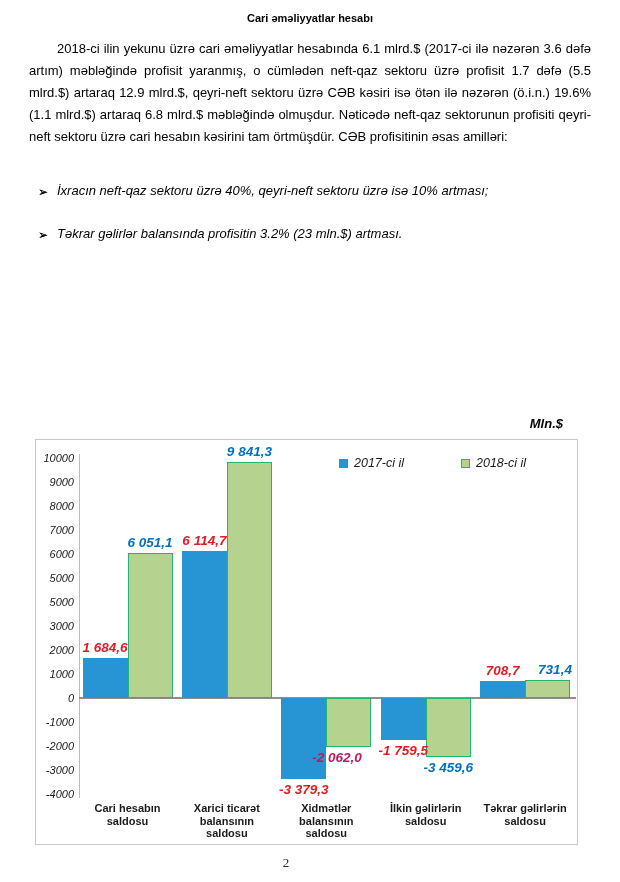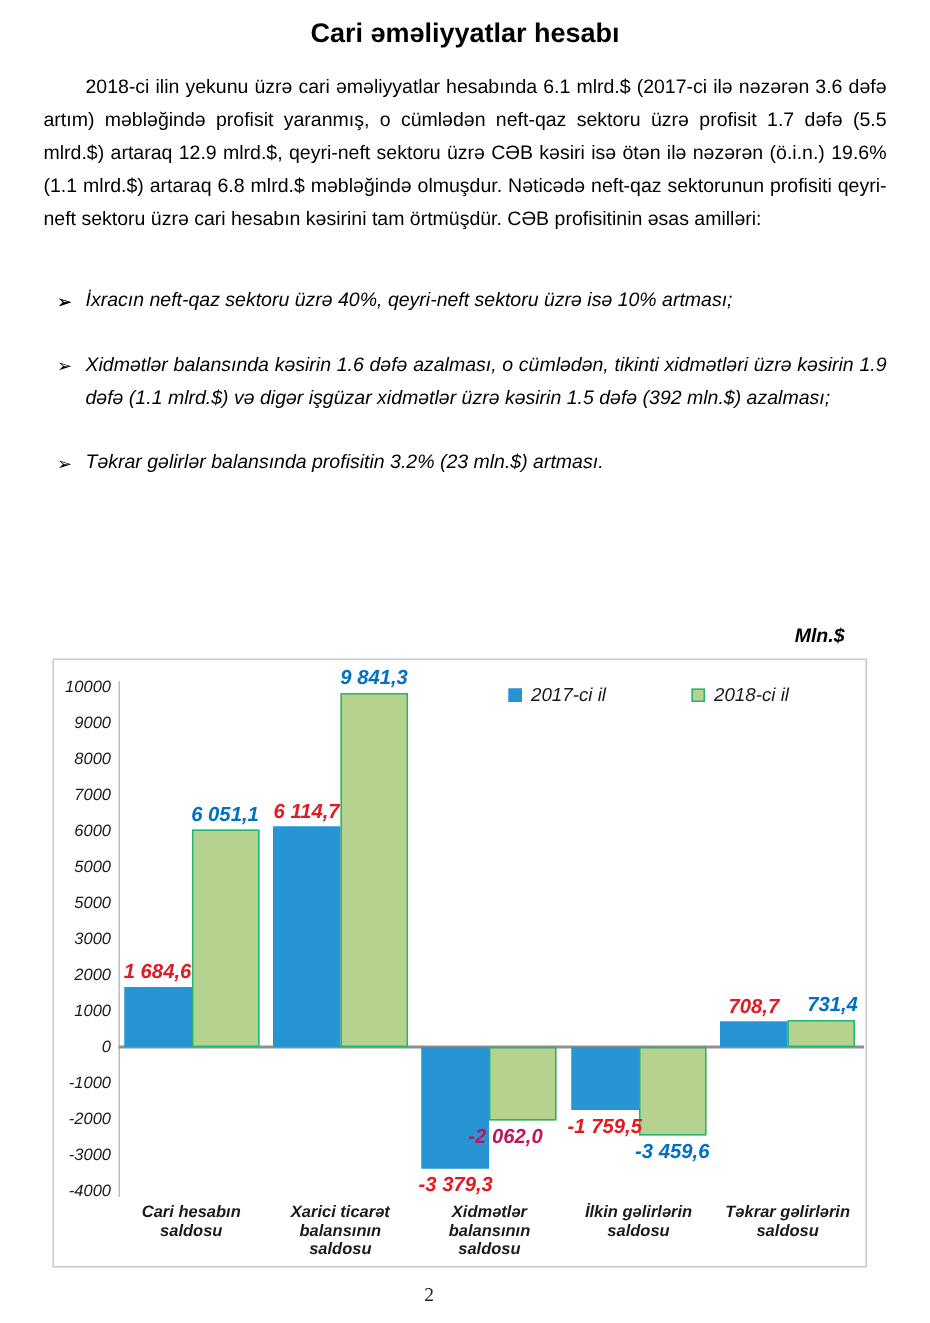--- a/index.html
+++ b/index.html
@@ -1,21 +1,21 @@
 <!DOCTYPE html>
 <html><head>
 <meta charset="utf-8">
 <style>
   html,body{margin:0;padding:0;background:#fff;}
   body{
     width:620px;height:882px;position:relative;overflow:hidden;
     font-family:"Liberation Sans","DejaVu Sans",sans-serif;color:#000;
   }
   .doc-title{
-    margin-top:12px;text-align:center;font-size:18px;font-weight:bold;
+    margin-top:12px;text-align:center;font-size:11px;font-weight:bold;
   }
   .para{
     margin:14px 29px 0 29px;font-size:13px;line-height:22px;
     text-align:justify;text-indent:28px;
   }
   .bullets{
     list-style:none;margin:32px 29px 0 29px;padding:0;
   }
   .bullets li{
     position:relative;padding-left:28px;margin-bottom:21px;
@@ -43,21 +43,21 @@
     position:absolute;width:36px;right:auto;left:2px;text-align:right;
     font-size:11px;font-style:italic;color:#1a1a1a;
   }
   .bar{position:absolute;box-sizing:border-box;}
   .dlabel{
     position:absolute;transform:translateX(-50%);white-space:nowrap;
     font-size:13.5px;font-weight:bold;font-style:italic;z-index:3;
   }
   .catlabel{
     position:absolute;top:362px;width:98px;text-align:center;
-    font-size:11px;font-weight:bold;font-style:italic;line-height:12.5px;color:#1a1a1a;
+    font-size:11px;font-weight:bold;line-height:12.5px;color:#1a1a1a;
   }
   .legend-item{
     position:absolute;top:16px;display:flex;align-items:center;z-index:2;
   }
   .legend-swatch{
     width:9px;height:9px;display:inline-block;margin-right:6px;box-sizing:border-box;
   }
   .legend-label{font-size:12.5px;font-style:italic;color:#1a1a1a;}
   .page-number{
     position:absolute;left:276px;top:855px;width:20px;text-align:center;
@@ -74,21 +74,20 @@
 <ul class="bullets">
   <li>
     <span class="bullet-marker">➢</span>
   </li>
   <li>
     <span class="bullet-marker">➢</span>
     <span>İxracın neft-qaz sektoru üzrə 40%, qeyri-neft sektoru üzrə isə 10% artması;</span>
   </li>
   <li>
     <span class="bullet-marker">➢</span>
-    <span>Xidmətlər balansında kəsirin 1.6 dəfə azalması, o cümlədən, tikinti xidmətləri üzrə kəsirin 1.9 dəfə (1.1 mlrd.$) və digər işgüzar xidmətlər üzrə kəsirin 1.5 dəfə (392 mln.$) azalması;</span>
   </li>
   <li>
     <span class="bullet-marker">➢</span>
     <span>Təkrar gəlirlər balansında profisitin 3.2% (23 mln.$) artması.</span>
   </li>
 </ul>
 
 <div class="chart-unit">Mln.$</div>
 
 <div class="chart-box">

